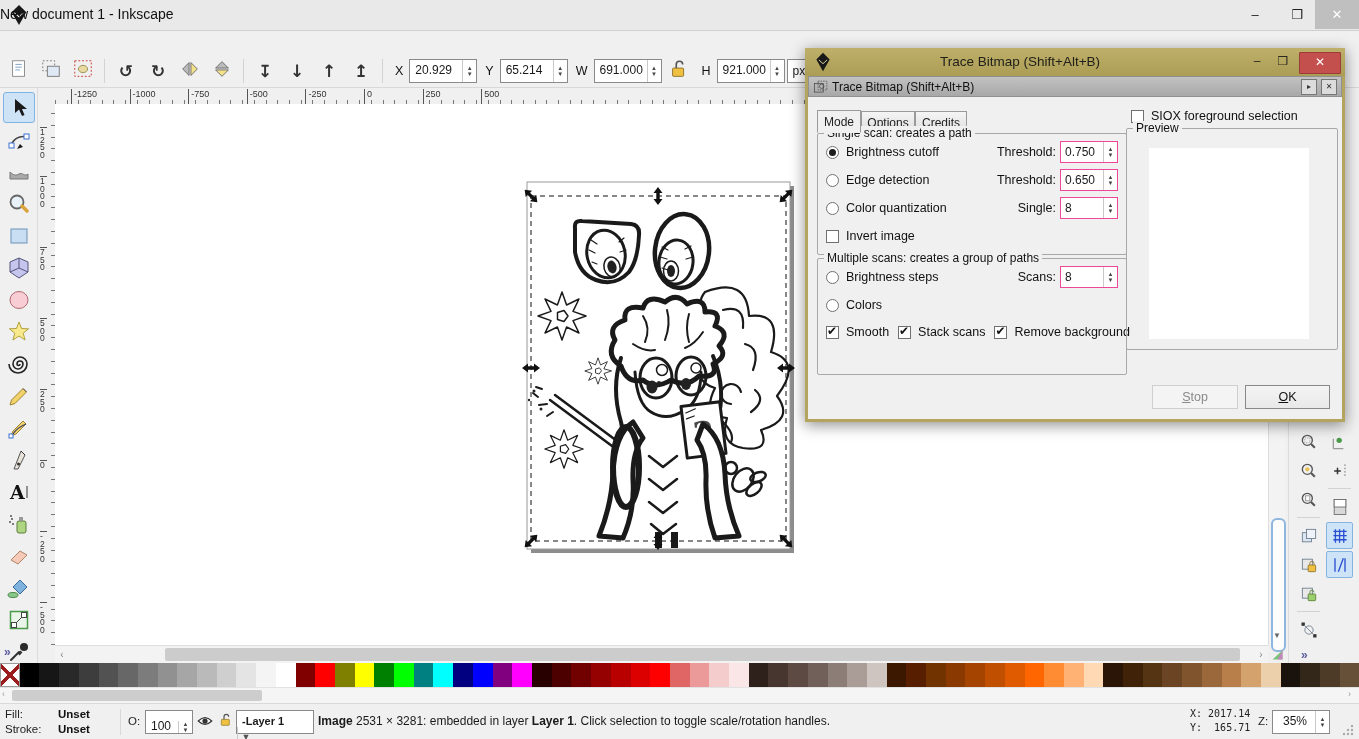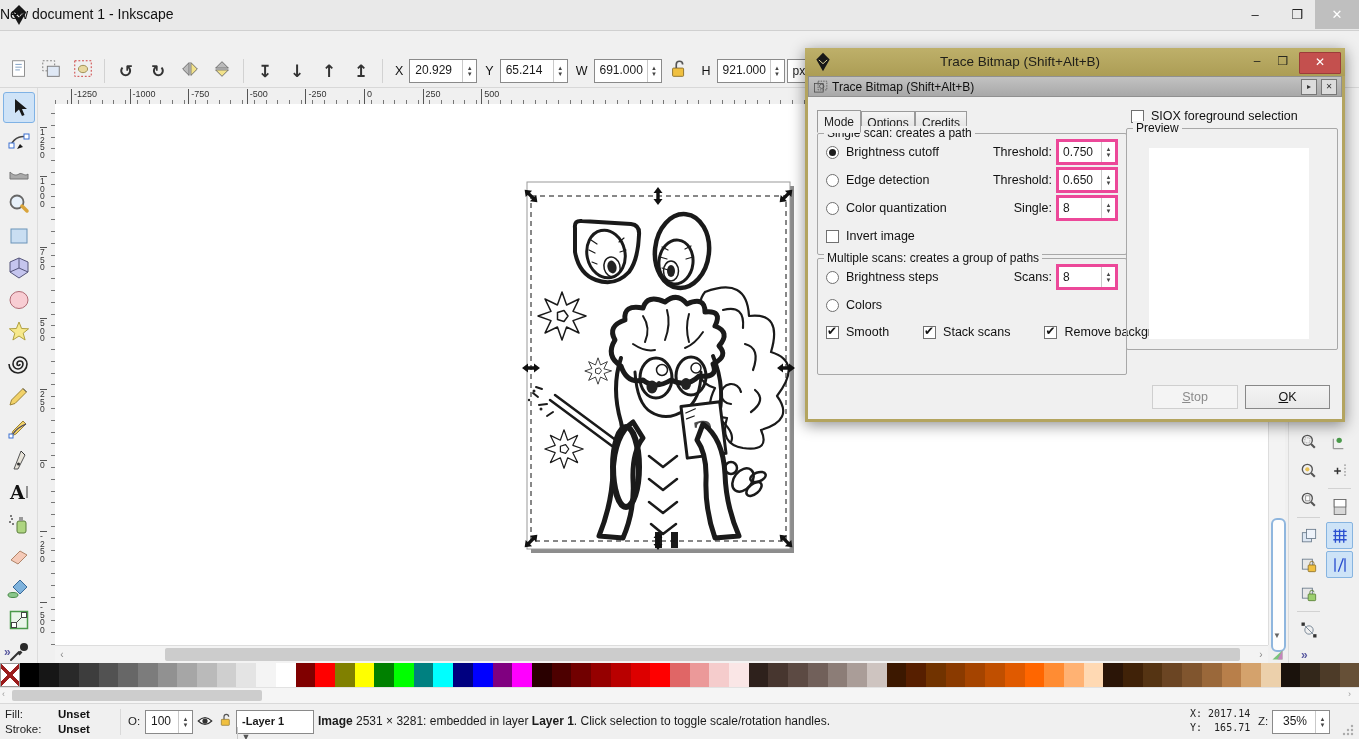--- a/index.html
+++ b/index.html
@@ -121,23 +121,23 @@
   #fs-multi{left:9px;top:161px;width:310px;height:117px;}
   .fsrow{display:flex;align-items:center;margin:8px 8px 0 8px;height:20px;}
   .radio{width:13px;height:13px;border:1px solid #707070;border-radius:50%;background:#fff;margin-right:7px;flex:none;box-sizing:border-box;}
   .radio.checked{position:relative;}
   .radio.checked::after{content:"";position:absolute;left:2px;top:2px;width:7px;height:7px;border-radius:50%;background:#1c1c1c;}
   .checkbox{width:13px;height:13px;border:1px solid #707070;background:#fff;margin-right:7px;flex:none;position:relative;box-sizing:border-box;}
   .checkbox.checked::after{content:"\2714";position:absolute;left:0px;top:-3px;font-size:12px;color:#111;font-weight:bold;}
   .optlabel{font-size:12.5px;color:#111;}
   .fspacer{flex:1;}
   .paramlabel{font-size:12.5px;color:#111;margin-right:4px;}
-  .spin{display:flex;height:20px;border:3px solid #ec4899;background:#fff;align-items:stretch;}
+  .spin{display:flex;height:20px;border:1px solid #ec4899;background:#fff;align-items:stretch;}
   .spin .sv{width:36px;padding:3px 2px 0 4px;font-size:12px;}
-  .cbrow{display:flex;align-items:center;margin:10px 6px 0 8px;gap:25px;}
+  .cbrow{display:flex;align-items:center;margin:10px 6px 0 8px;}
   .cbrow .cbitem{display:flex;align-items:center;margin-right:9px;}
   .cbrow .optlabel{white-space:nowrap;}
 
   #siox-row{position:absolute;left:323px;top:12px;display:flex;align-items:center;}
   #fs-preview{left:318px;top:31px;width:212px;height:222px;}
   #preview-area{position:absolute;left:22px;top:19px;width:160px;height:191px;background:#fff;}
   #btn-update{position:absolute;left:318px;top:256px;width:212px;height:21px;background:#f2f2f2;border:1px solid #8a8a8a;outline:1px dotted #555;outline-offset:-3px;text-align:center;font-size:12.5px;padding-top:2px;box-sizing:border-box;}
   .dlg-btn{position:absolute;top:288px;height:24px;box-sizing:border-box;text-align:center;font-size:12.5px;padding-top:4px;}
   .dlg-btn::first-letter{text-decoration:underline;}
   #btn-stop{left:344px;width:86px;background:#f4f4f4;border:1px solid #cfcfcf;color:#8a8a8a;}
@@ -682,21 +682,21 @@
     <span class="arr" style="left:1348px;">›</span>
   </div>
 
   <div id="statusbar" class="abs">
     <span class="sb-lab" style="left:5px;top:4px;">Fill:</span>
     <span class="sb-val" style="left:58px;top:4px;">Unset</span>
     <span class="sb-lab" style="left:5px;top:19px;">Stroke:</span>
     <span class="sb-val" style="left:58px;top:19px;">Unset</span>
     <span id="sb-sep1"></span>
     <span class="sb-lab" style="left:128px;top:11px;">O:</span>
-    <span class="numfield" style="position:absolute;left:145px;top:6px;">
+    <span class="numfield" style="position:absolute;left:145px;top:6px;align-items:flex-end;">
         <span class="val" style="min-width:24px;">100</span>
         <span class="spinarrows">
           <i>▲</i>
           <i>▼</i>
         </span>
       </span>
     <span style="position:absolute;left:196px;top:8px;">
       <svg viewBox="0 0 24 24" width="18" height="18">
           <path d="M3 12q9-9 18 0q-9 9-18 0z" fill="#fff" stroke="#333" stroke-width="1.5"></path>
           <circle cx="12" cy="12" r="3.5" fill="#333"></circle>

